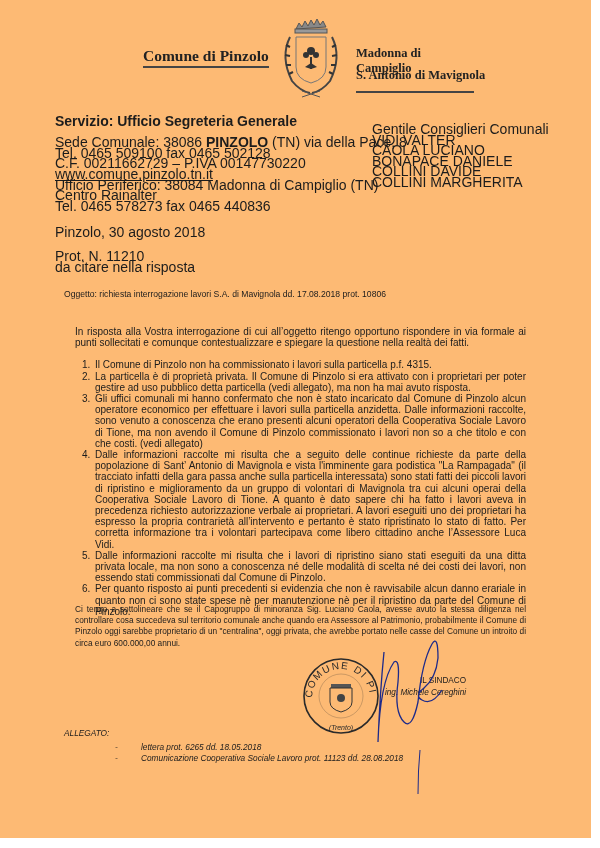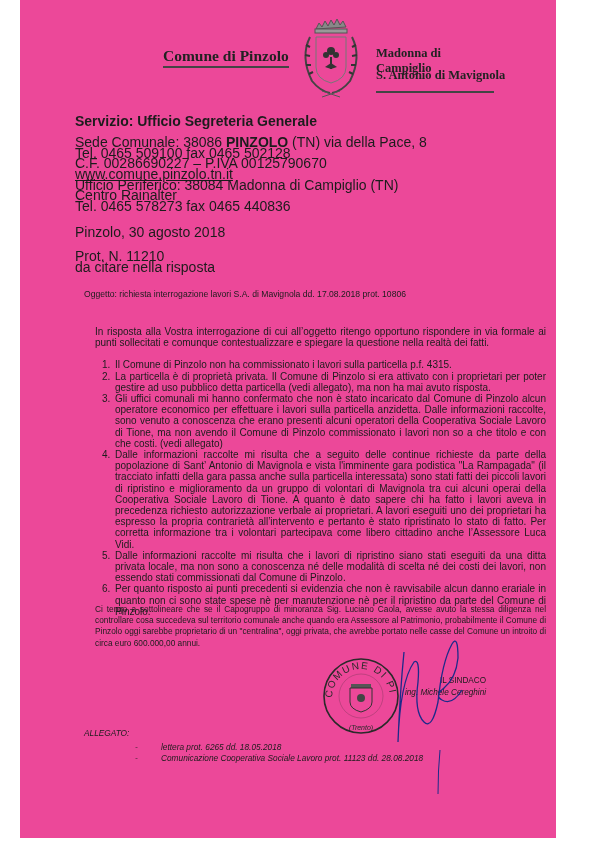--- a/index.html
+++ b/index.html
@@ -1,17 +1,17 @@
 <!DOCTYPE html>
 <html><head>
 <meta charset="utf-8">
 <style>
   html, body { margin:0; padding:0; background:#ffffff; }
   body { width:600px; height:848px; position:relative; overflow:hidden; font-family:"Liberation Sans", sans-serif; color:#1c1c1c; }
-  .page { position:absolute; left:0; top:0; width:536px; height:838px; background:#ec4899;margin-left:20px; }
+  .page { position:absolute; left:0; top:0; width:591px; height:838px; background:#fdba74; }
 
   
   .hdr-left { position:absolute; left:143px; top:47px; font-family:"Liberation Serif", serif; font-weight:bold; font-size:15.5px; color:#222; border-bottom:2.5px solid #444; padding-bottom:1px; }
   .hdr-right1 { position:absolute; left:356px; top:46px; font-family:"Liberation Serif", serif; font-weight:bold; font-size:12.5px; color:#222; width:118px; border-bottom:2.5px solid #444; padding-bottom:15px; }
   .hdr-right2 { position:absolute; left:356px; top:68px; font-family:"Liberation Serif", serif; font-weight:bold; font-size:12.5px; color:#222; }
   .crest { position:absolute; left:276px; top:13px; width:70px; height:88px; }
 
   .small { font-size:14px; line-height:10.6px; }
   .sender { position:absolute; left:55px; top:116px; }
   .sender .svc { font-weight:bold; margin-bottom:10.6px; }
@@ -62,27 +62,35 @@
       <path d="M29 54 l6 -4 6 4 -6 2 z"></path>
     </g>
   </svg>
   <div class="hdr-right1">Madonna di Campiglio</div>
   <div class="hdr-right2">S. Antonio di Mavignola</div>
 
   <div class="sender small">
     <div class="svc">Servizio: Ufficio Segreteria Generale</div>
     <div><span>Sede Comunale: 38086 </span><b>PINZOLO</b><span> (TN) via della Pace, 8</span></div>
     <div>Tel. 0465 509100 fax 0465 502128</div>
-    <div>C.F. 00286690227 – P.IVA 00125790670</div>
+    <div>C.F. 00211662729 – P.IVA 00147730220</div>
     <div><a>www.comune.pinzolo.tn.it</a></div>
     <div>Ufficio Periferico: 38084 Madonna di Campiglio (TN)</div>
     <div>Centro Rainalter</div>
     <div>Tel. 0465 578273 fax 0465 440836</div>
   </div>
 
+  <div class="recipients small">
+    <div>Gentile Consiglieri Comunali</div>
+    <div>VIDI VALTER</div>
+    <div>CAOLA LUCIANO</div>
+    <div>BONAPACE DANIELE</div>
+    <div>COLLINI DAVIDE</div>
+    <div>COLLINI MARGHERITA</div>
+  </div>
 
   <div class="date small">Pinzolo, 30 agosto 2018</div>
   <div class="prot small">
     <div>Prot. N. 11210</div>
     <div>da citare nella risposta</div>
   </div>
 
   <div class="subject">Oggetto: richiesta interrogazione lavori S.A. di Mavignola dd. 17.08.2018 prot. 10806</div>
 
   <div class="body">

